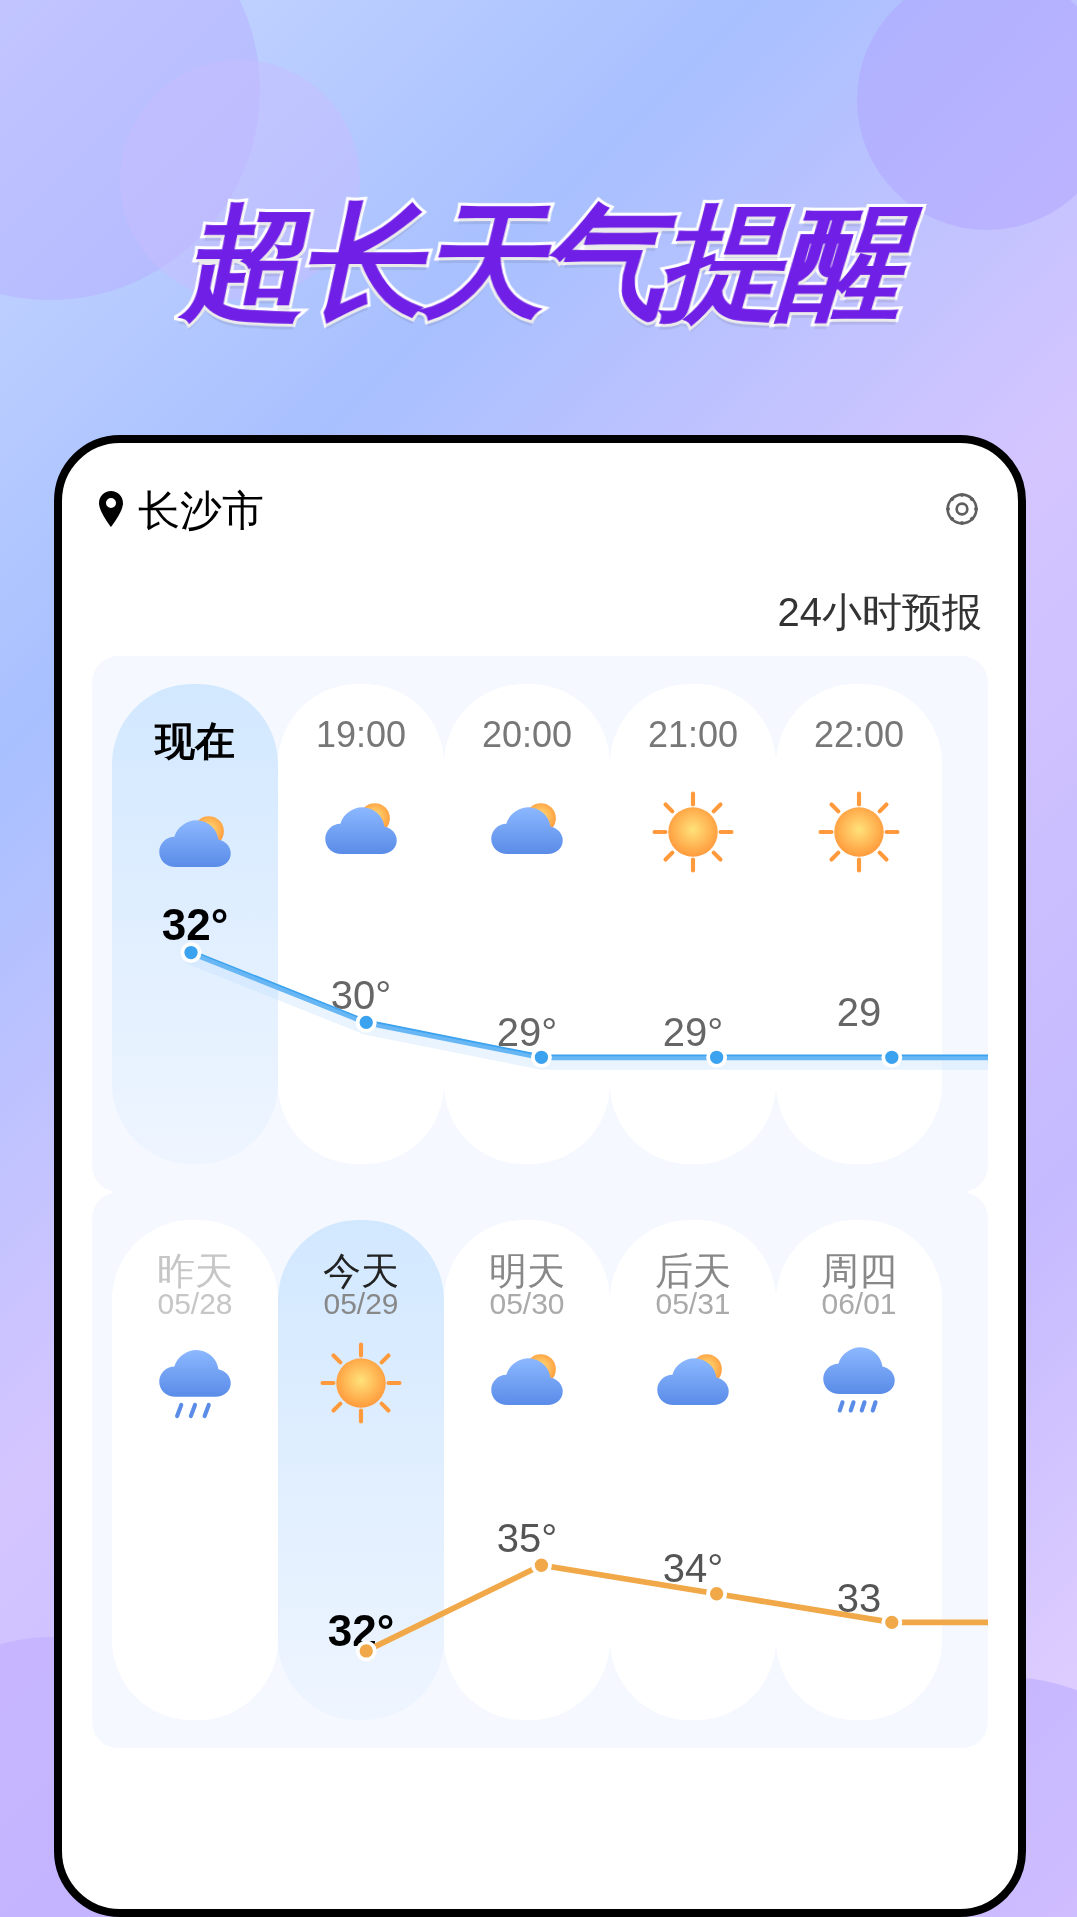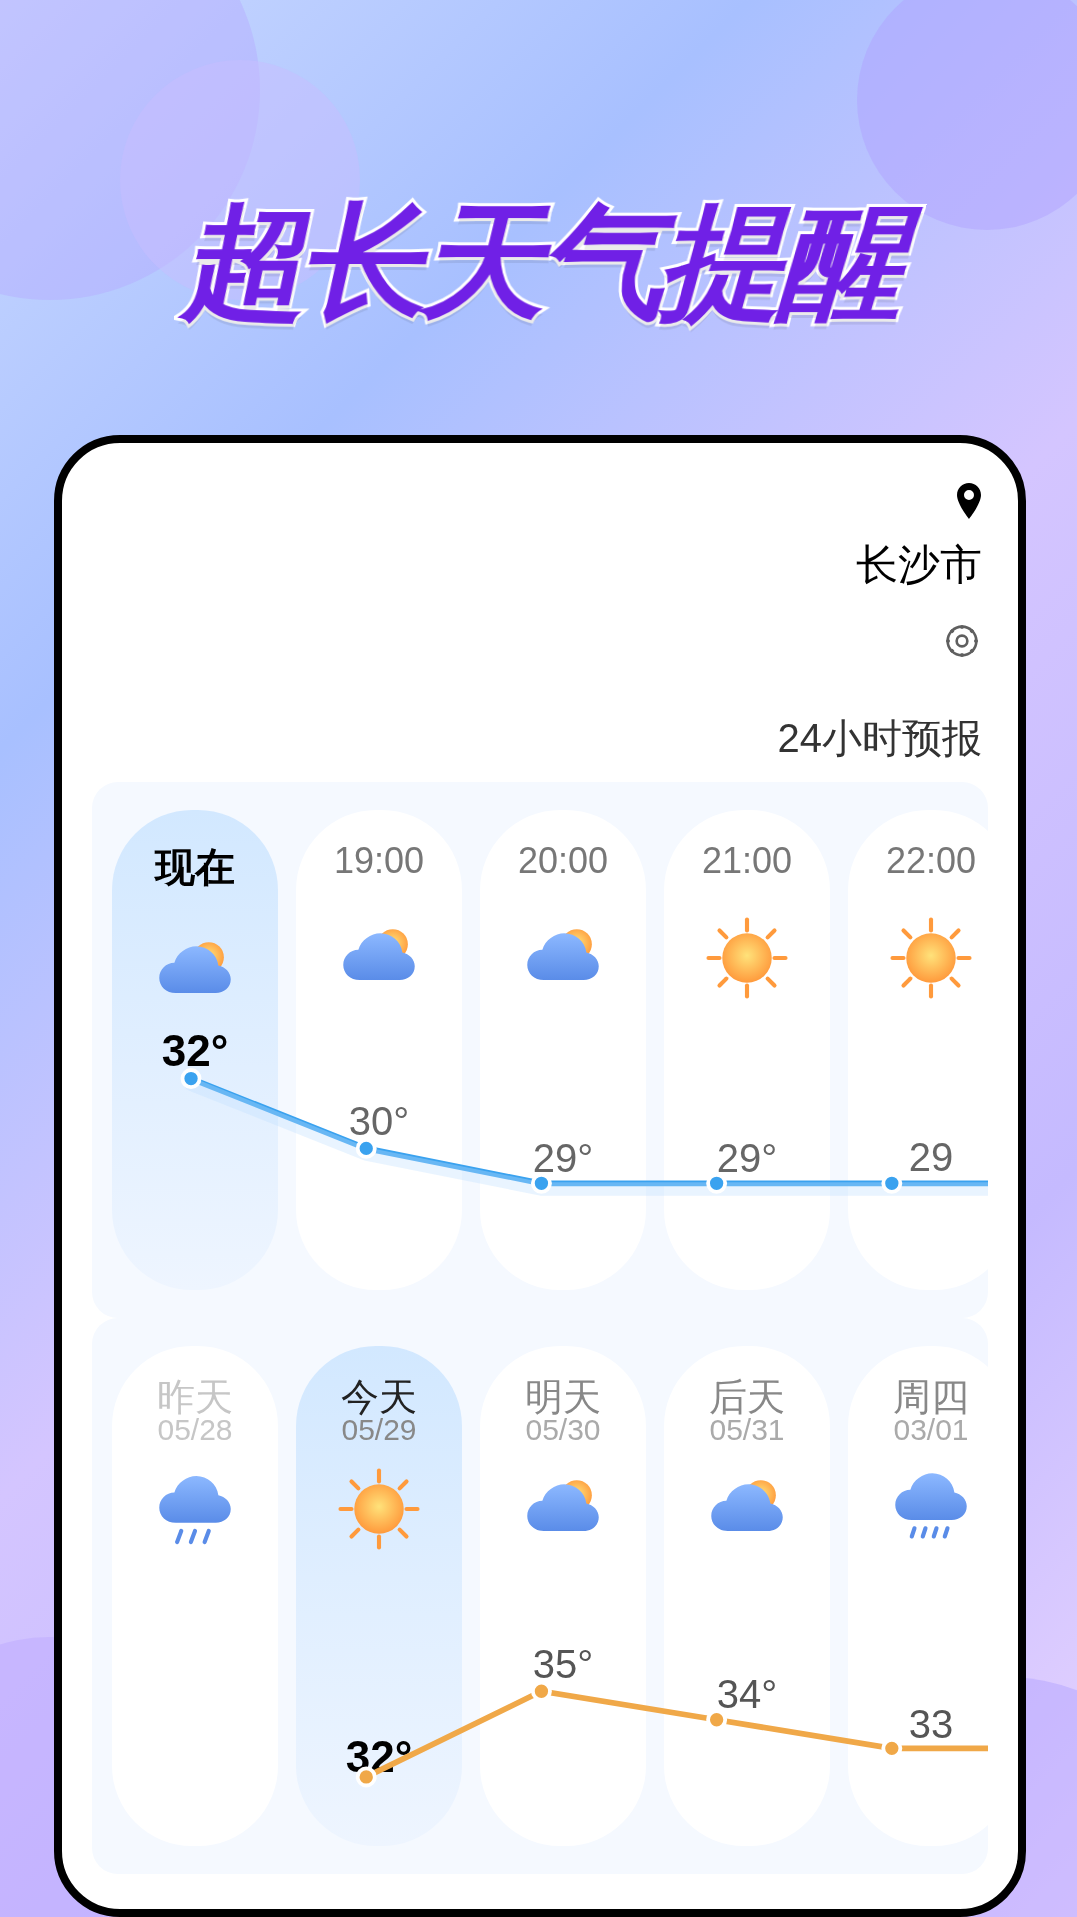--- a/index.html
+++ b/index.html
@@ -49,24 +49,23 @@
   height: 1482px;
   border: 8px solid #000;
   border-radius: 66px;
   background: #fff;
   overflow: hidden;
 }
 
 
 .topbar {
   display: flex;
-  align-items: flex-end;
+  align-items: center;
   padding: 40px 36px 20px 36px;
   gap: 14px;
-  flex-direction: column;
 }
 .pin-icon { width: 26px; height: 36px; }
 .city {
   font-size: 42px;
   font-weight: 500;
   color: #000;
 }
 .add-city {
   border: 2px solid #a6a6a6;
   border-radius: 28px;
@@ -90,21 +89,20 @@
 .card {
   margin: 0 30px;
   background: #f5f9ff;
   border-radius: 26px;
   padding: 28px 0 28px 0;
   position: relative;
   overflow: hidden;
 }
 .pills-row {
   display: flex;
-  gap: 18px;
   padding: 0 20px;
 }
 .pill {
   flex: 0 0 166px;
   height: 480px;
   background: #fff;
   border-radius: 80px;
   display: flex;
   flex-direction: column;
   align-items: center;
@@ -275,21 +273,21 @@
                 <line x1="32" y1="4" x2="32" y2="12"></line>
                 <line x1="32" y1="52" x2="32" y2="60"></line>
                 <line x1="4" y1="32" x2="12" y2="32"></line>
                 <line x1="52" y1="32" x2="60" y2="32"></line>
                 <line x1="12" y1="12" x2="17" y2="17"></line>
                 <line x1="47" y1="47" x2="52" y2="52"></line>
                 <line x1="12" y1="52" x2="17" y2="47"></line>
                 <line x1="47" y1="17" x2="52" y2="12"></line>
               </g>
             </svg></div>
-          <div class="temp-label" style="top:325px">29</div>
+          <div class="temp-label" style="top:306px">29</div>
         </div>
       </div>
     <div class="chart-overlay"><svg id="hourly-svg" viewBox="0 0 920 480">
           <path d="M83 270 L267 343.3333333333333 L451 380 L635 380 L819 380 L960 380" stroke="#3aa2ef" stroke-width="6" fill="none" stroke-linecap="round"></path>
           <path d="M83 270 L267 343.3333333333333 L451 380 L635 380 L819 380 L960 380" stroke="#bfe0ff" stroke-width="14" fill="none" stroke-linecap="round" opacity=".35" transform="translate(0,6)"></path>
           <circle cx="83" cy="270" r="9" fill="#3aa2ef" stroke="#fff" stroke-width="4"></circle>
           <circle cx="267" cy="343.3333333333333" r="9" fill="#3aa2ef" stroke="#fff" stroke-width="4"></circle>
           <circle cx="451" cy="380" r="9" fill="#3aa2ef" stroke="#fff" stroke-width="4"></circle>
           <circle cx="635" cy="380" r="9" fill="#3aa2ef" stroke="#fff" stroke-width="4"></circle>
           <circle cx="819" cy="380" r="9" fill="#3aa2ef" stroke="#fff" stroke-width="4"></circle>
@@ -373,21 +371,21 @@
                   <stop offset="100%" stop-color="#5a8ce8"></stop>
                 </linearGradient>
               </defs>
               <circle cx="42" cy="22" r="11" fill="url(#sg2)"></circle>
               <path d="M18 48c-7 0-12-5-12-11 0-6 5-11 11-11 2-7 9-12 16-12 8 0 15 6 16 14 5 1 9 5 9 10 0 6-5 10-11 10H18z" fill="url(#cg)"></path>
             </svg></div>
           <div class="hi-temp" style="top:326px">34°</div>
         </div>
         <div class="pill">
           <div class="day-label">周四</div>
-          <div class="date-label">03/01</div>
+          <div class="date-label">06/01</div>
           <div class="icon-wrap"><svg viewBox="0 0 64 64">
               <defs>
                 <linearGradient id="cg3" x1="0" y1="0" x2="0" y2="1">
                   <stop offset="0%" stop-color="#8cb8ff"></stop>
                   <stop offset="100%" stop-color="#5a8ce8"></stop>
                 </linearGradient>
               </defs>
               <path d="M18 40c-7 0-12-5-12-11 0-6 5-11 11-11 2-7 9-12 16-12 8 0 15 6 16 14 5 1 9 5 9 10 0 6-5 10-11 10H18z" fill="url(#cg3)"></path>
               <g stroke="#5a8ce8" stroke-width="3" stroke-linecap="round">
                 <line x1="20" y1="46" x2="18" y2="52"></line>

